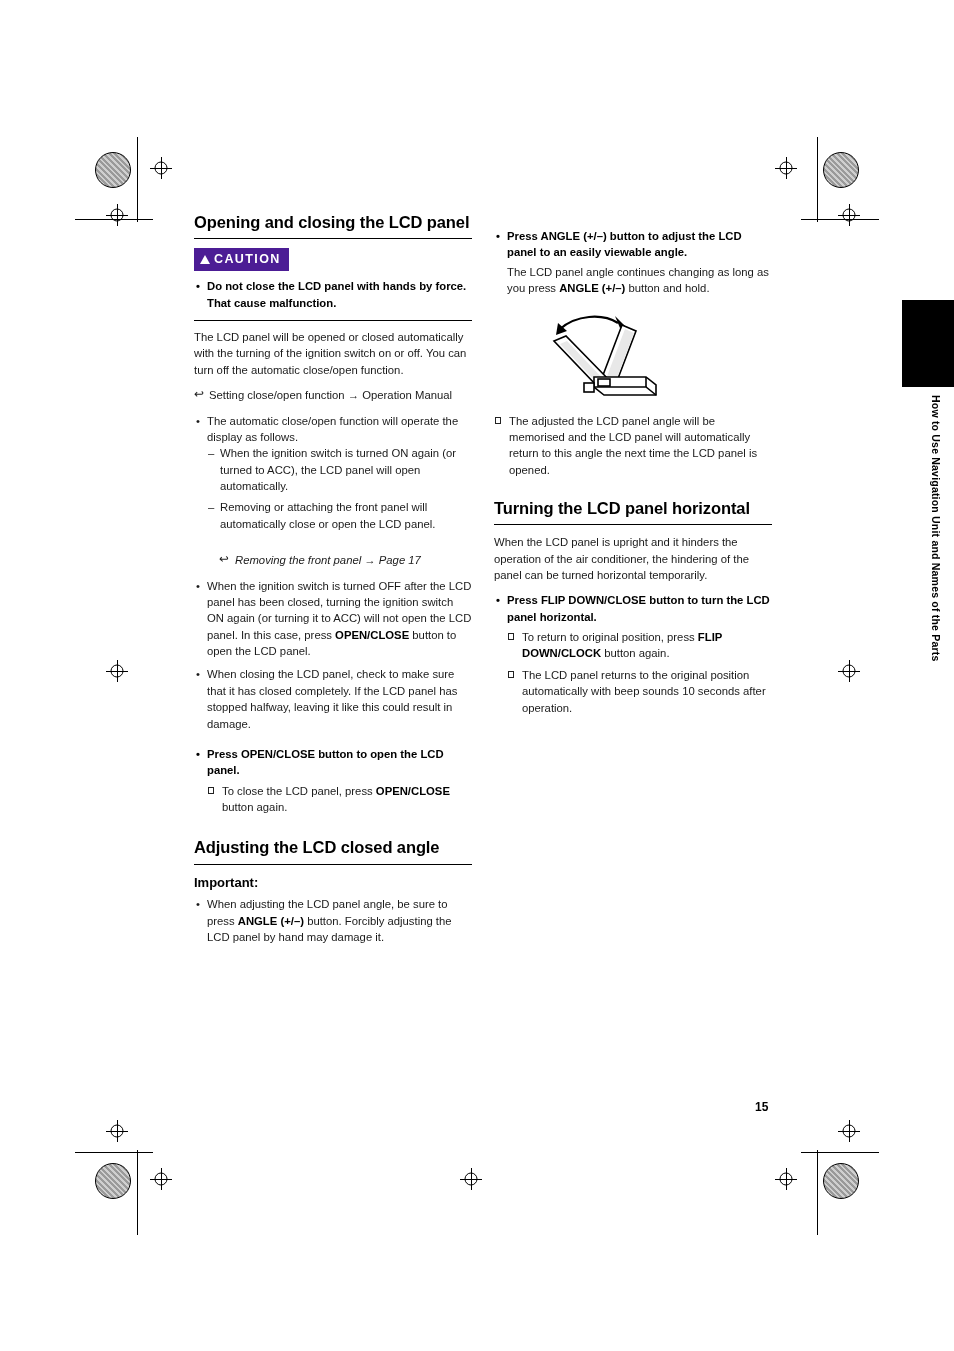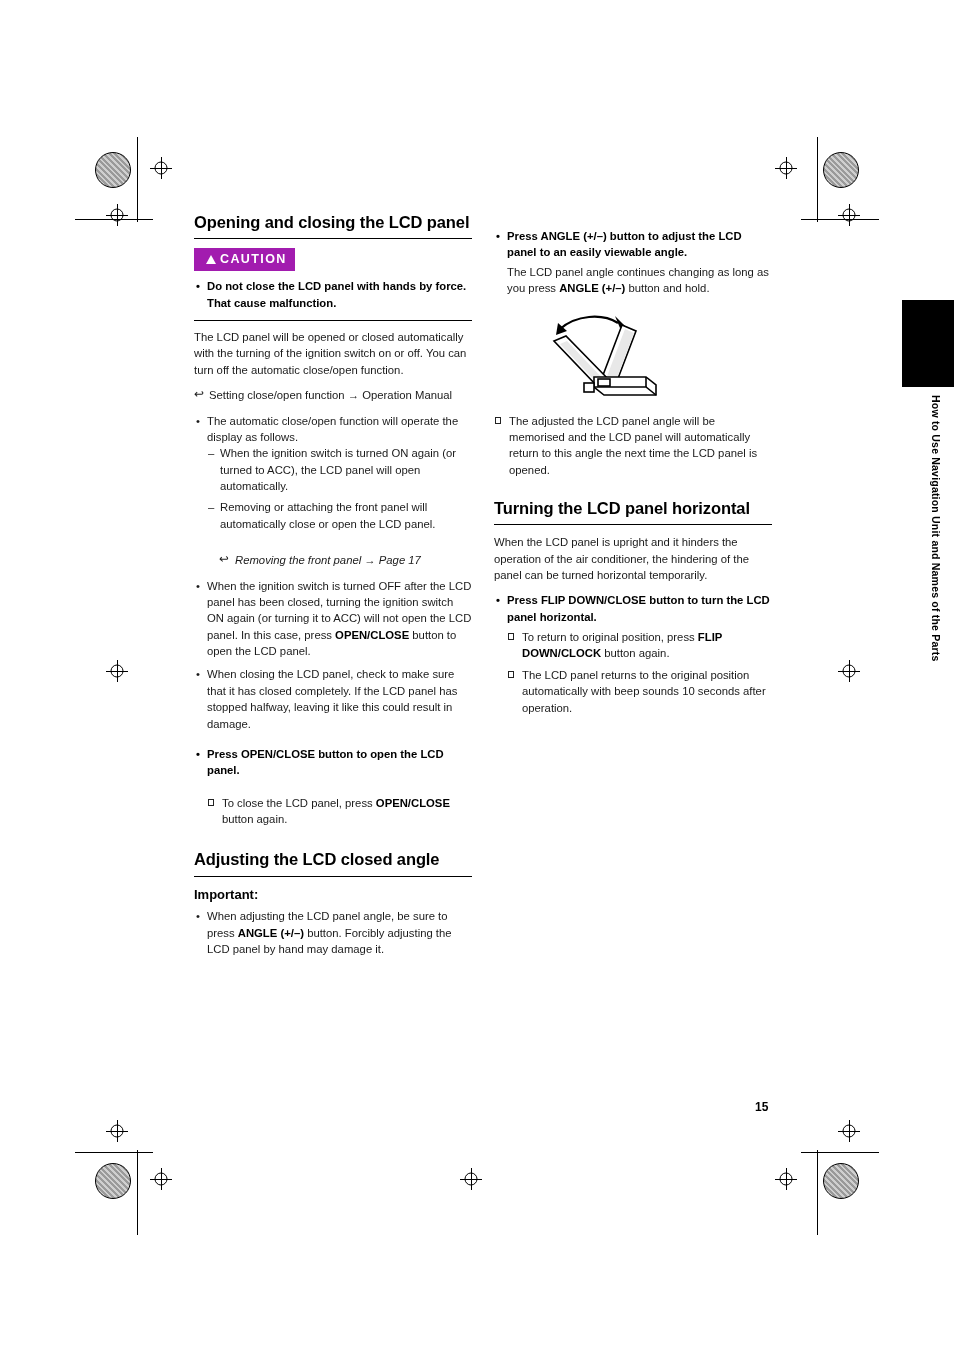--- a/index.html
+++ b/index.html
@@ -79,26 +79,26 @@
     border-top: 1.6px solid #000;
     margin: 4px 0 9px 0;
   }
   .rule.thin {
     border-top: 1.2px solid #000;
     margin: 8px 0 8px 0;
   }
 
   .caution-badge {
     display: inline-block;
-    background: #a21caf;
+    background: #4c1d95;
     color: #fff;
     font-weight: bold;
     font-size: 12.5px;
     letter-spacing: 1.4px;
-    padding: 2px 8px 3px 12px;
+    padding: 2px 8px 3px 6px;
     margin-bottom: 7px;
   }
   .caution-badge .tri {
     display: inline-block;
     width: 0; height: 0;
     border-left: 5px solid transparent;
     border-right: 5px solid transparent;
     border-bottom: 9px solid #fff;
     position: relative;
     top: 1px;
@@ -294,21 +294,21 @@
           </li>
         </ul>
       </li>
       <li>When the ignition switch is turned OFF after the LCD panel has been closed, turning the ignition switch ON again (or turning it to ACC) will not open the LCD panel. In this case, press <b>OPEN/CLOSE</b> button to open the LCD panel.</li>
       <li>When closing the LCD panel, check to make sure that it has closed completely. If the LCD panel has stopped halfway, leaving it like this could result in damage.</li>
     </ul>
 
     <ul class="bul" style="margin-top:14px;">
       <li class="bold-item">
         <span>Press OPEN/CLOSE button to open the LCD panel.</span>
-        <ul class="sq nest" style="font-weight:normal; color:#1a1a1a; margin-top:16px;">
+        <ul class="sq nest" style="font-weight:normal; color:#1a1a1a; margin-top:4px;">
           <li>To close the LCD panel, press <b>OPEN/CLOSE</b> button again.</li>
         </ul>
       </li>
     </ul>
 
     <h1 class="sect" style="margin-top:22px;">Adjusting the LCD closed angle</h1>
     <hr class="rule">
 
     <div class="imp-title">Important:</div>
     <ul class="bul">

